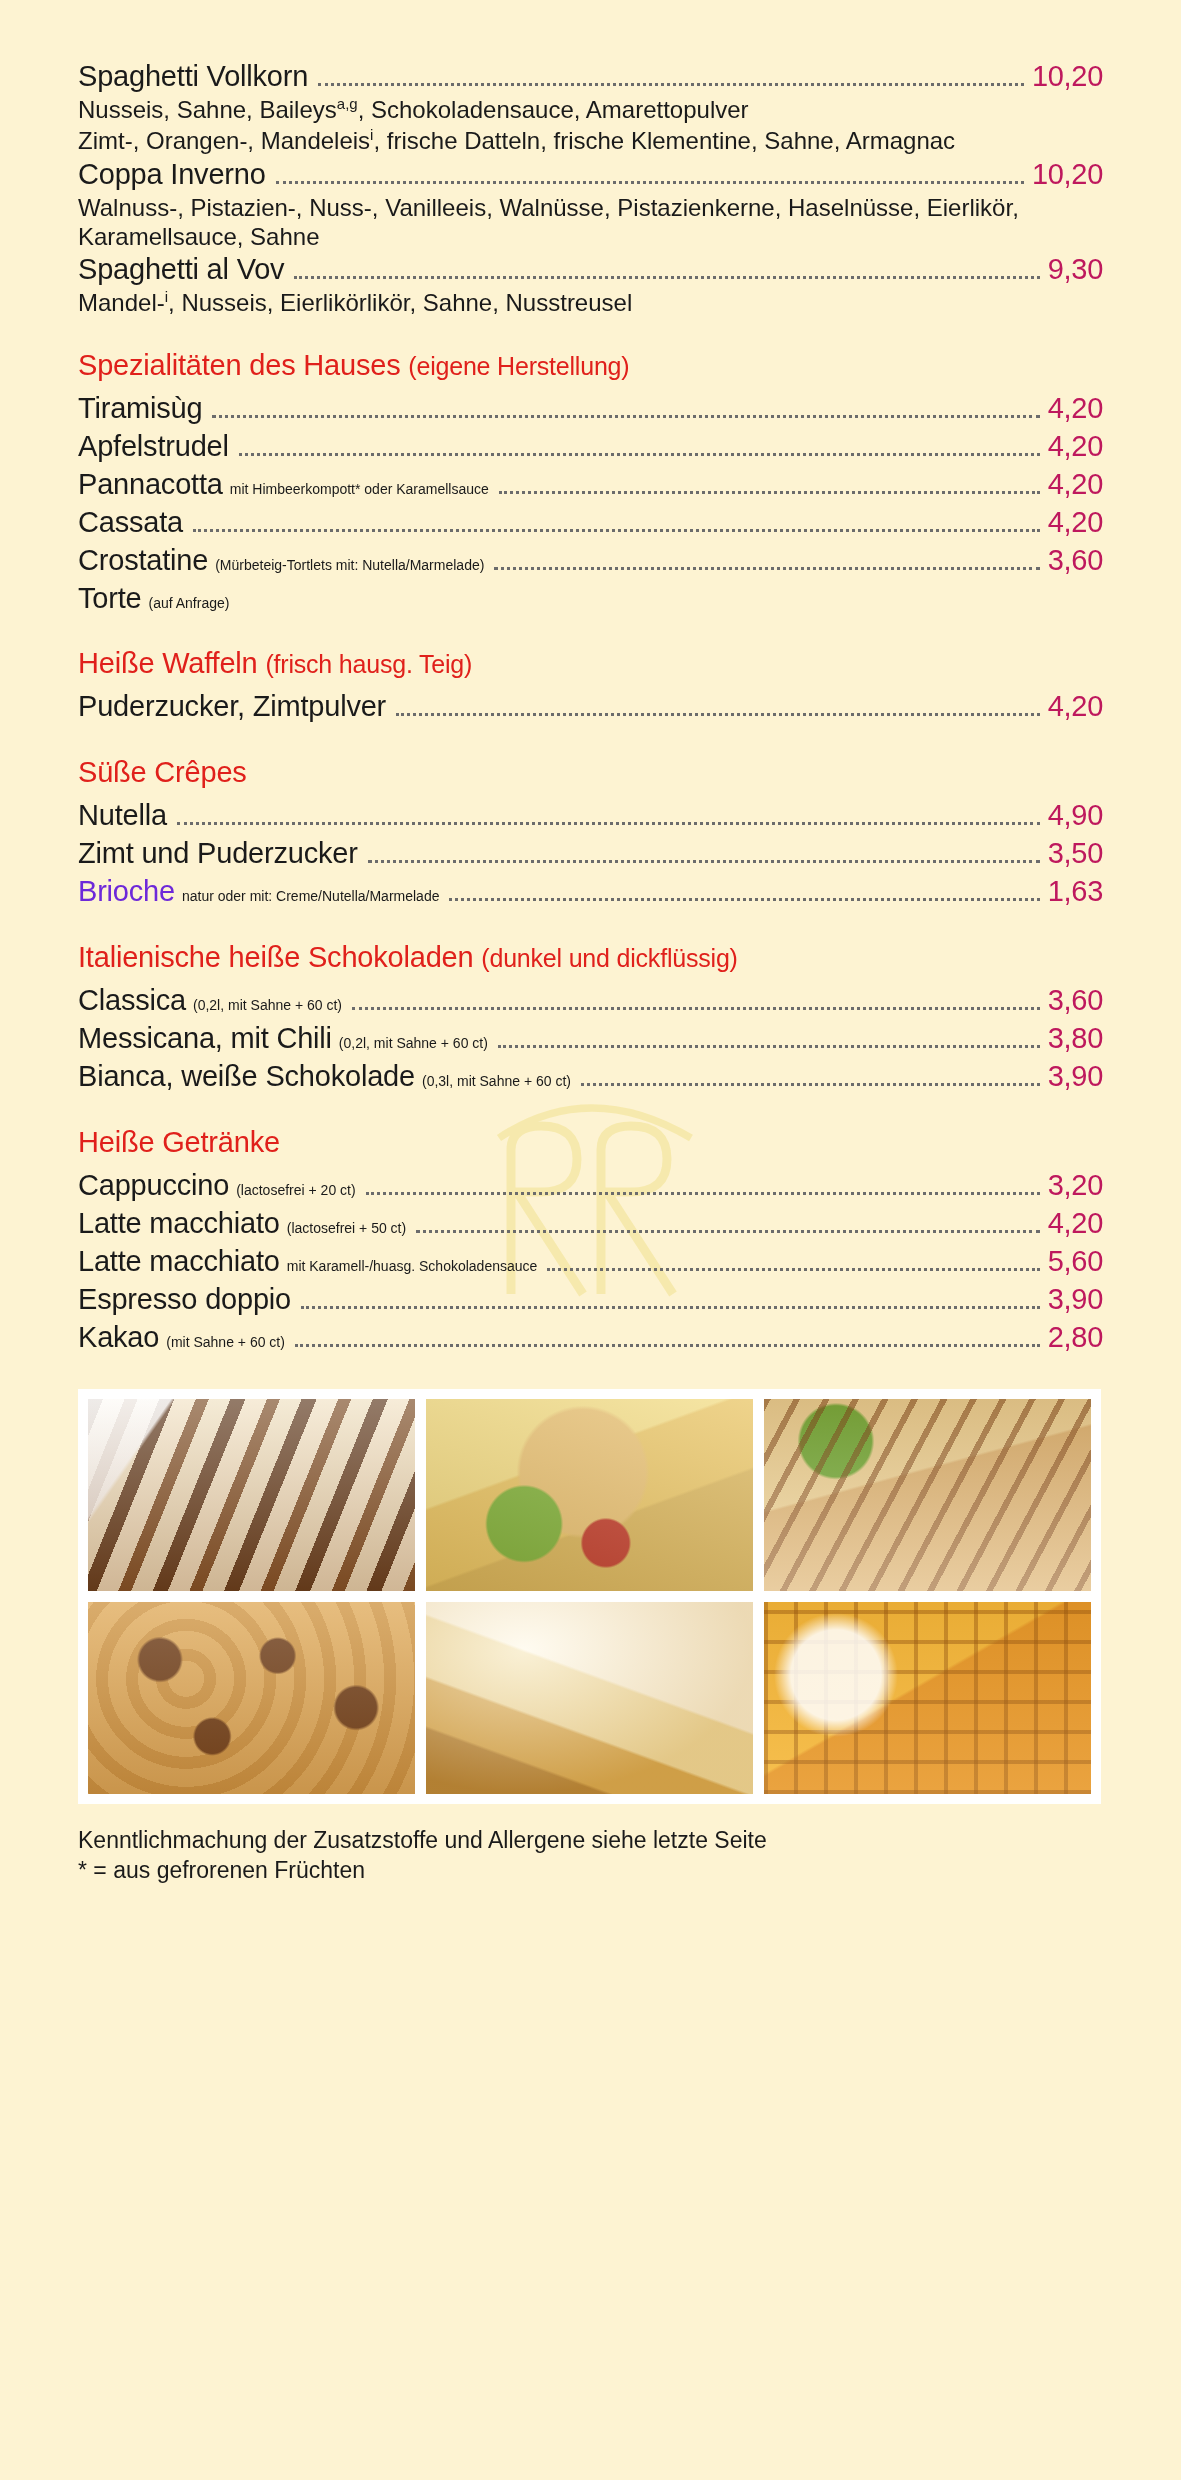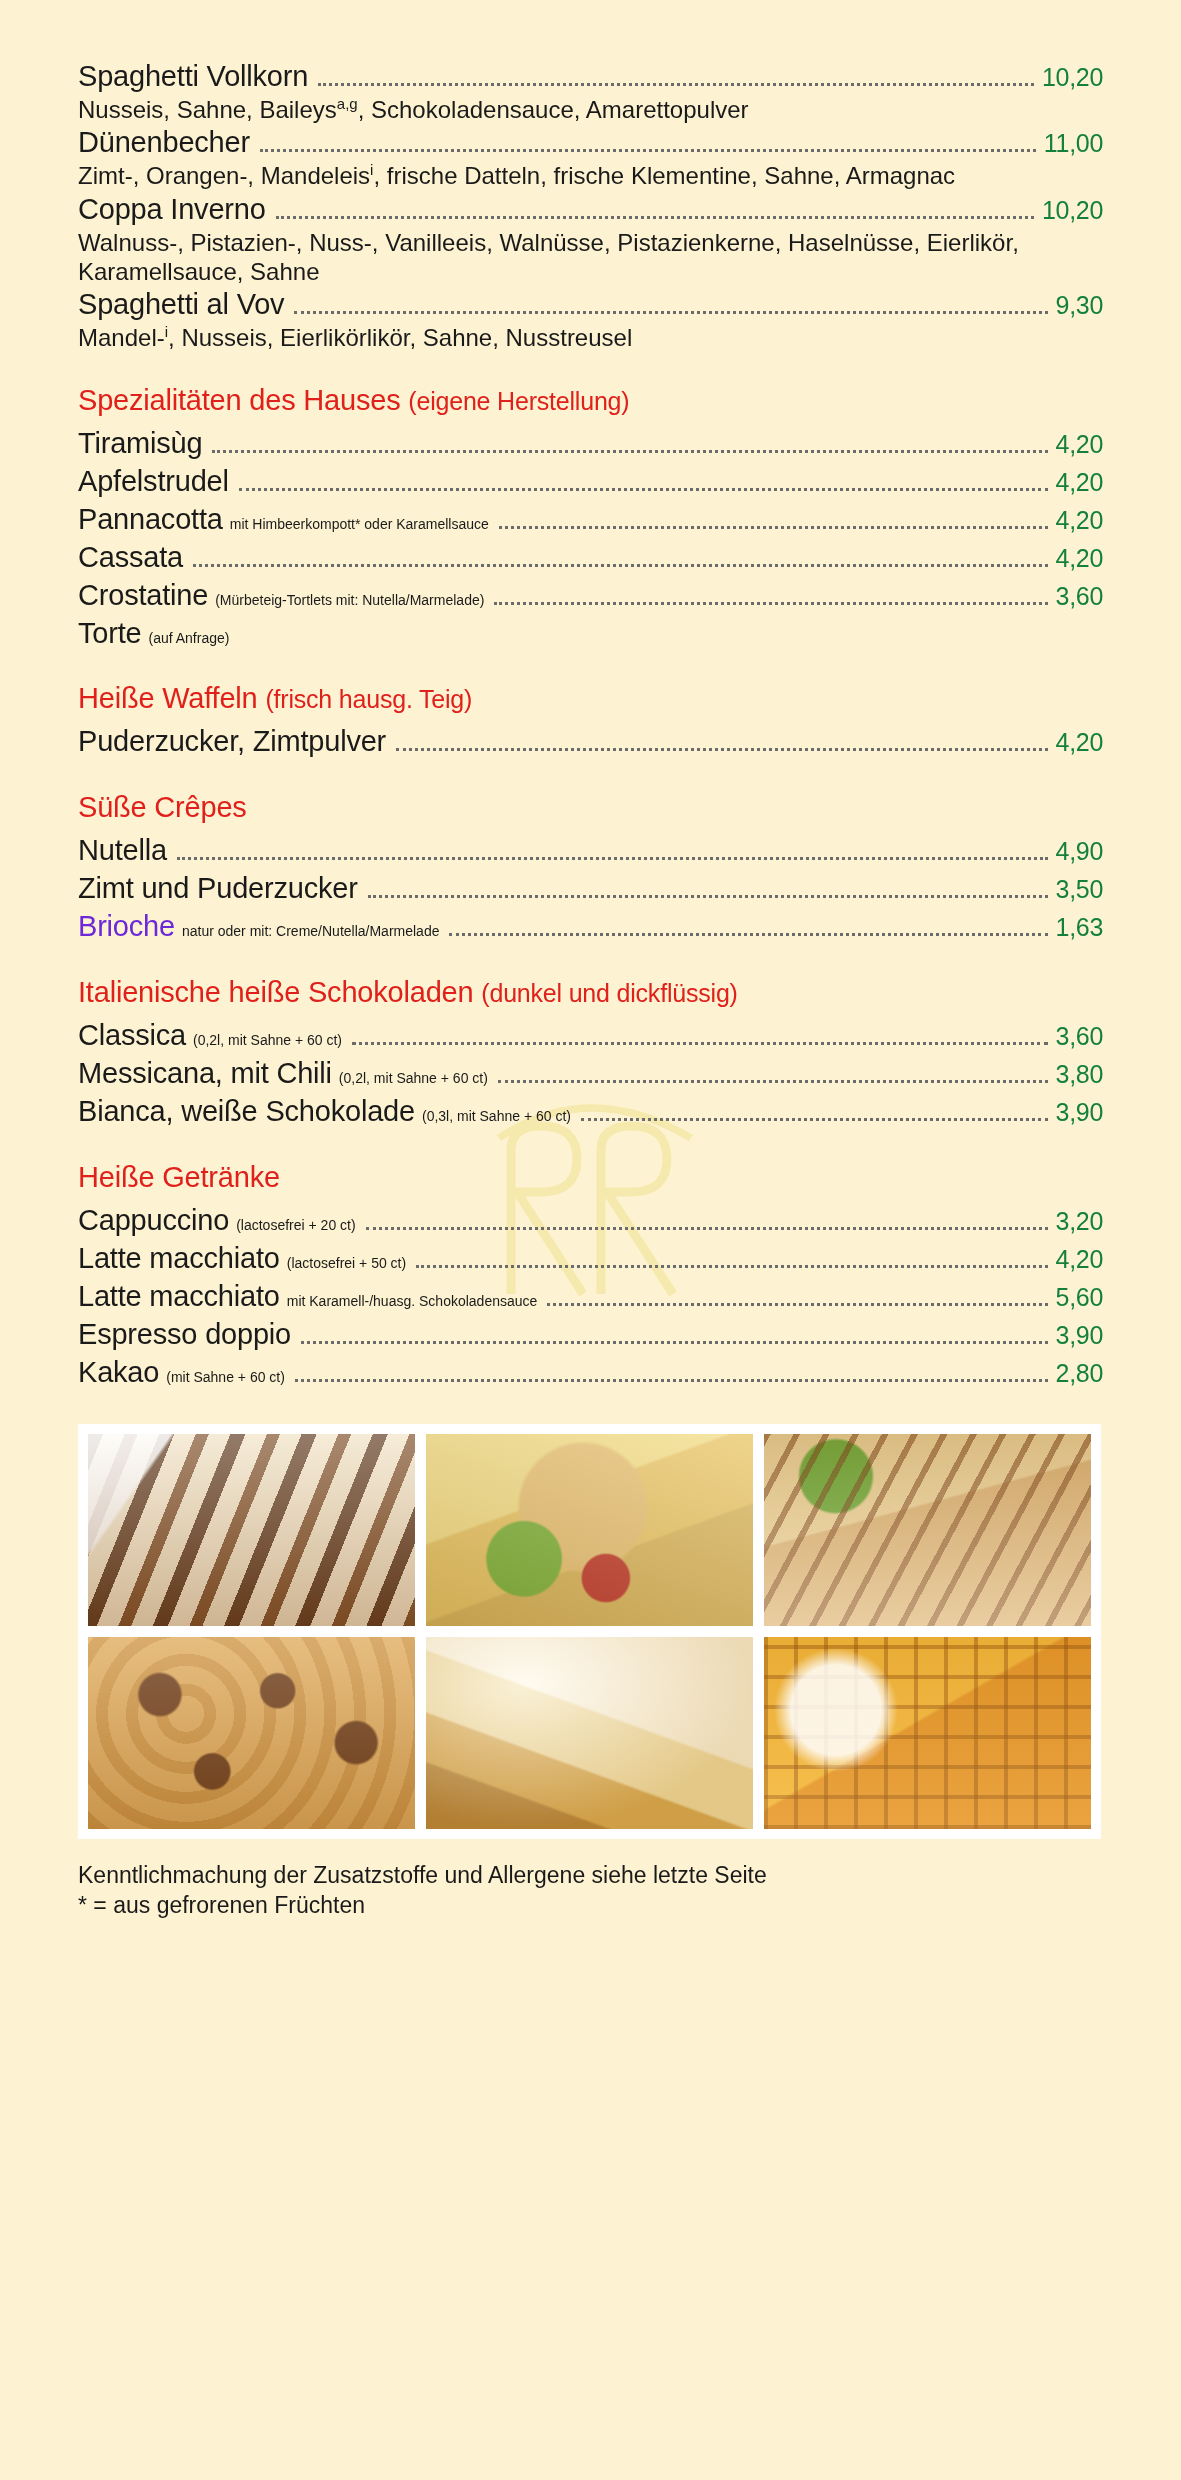--- a/index.html
+++ b/index.html
@@ -58,22 +58,22 @@
     margin-left: 7px;
   }
   .leader {
     flex: 1 1 auto;
     border-bottom: 3px dotted #6b6b6b;
     margin: 0 8px 8px 10px;
     min-width: 12px;
     height: 0;
   }
   .price {
-    font-size: 25px;
-    color: #15803d;
+    font-size: 29px;
+    color: #be185d;
     white-space: nowrap;
     letter-spacing: -0.3px;
   }
   .desc {
     font-size: 24px;
     color: #1a1a1a;
     line-height: 1.22;
     margin: 1px 0 0 0;
     max-width: 1010px;
   }
@@ -221,25 +221,20 @@
     <div class="entry">
       <div class="row">
         <span class="name">Spaghetti Vollkorn</span>
         <span class="leader"></span>
         <span class="price">10,20</span>
       </div>
       <div class="desc"><span>Nusseis, Sahne, Baileys</span><span class="sup">a,g</span><span>, Schokoladensauce, Amarettopulver</span></div>
     </div>
 
     <div class="entry">
-      <div class="row">
-        <span class="name">Dünenbecher</span>
-        <span class="leader"></span>
-        <span class="price">11,00</span>
-      </div>
       <div class="desc"><span>Zimt-, Orangen-, Mandeleis</span><span class="sup">i</span><span>, frische Datteln, frische Klementine, Sahne, Armagnac</span></div>
     </div>
 
     <div class="entry">
       <div class="row">
         <span class="name">Coppa Inverno</span>
         <span class="leader"></span>
         <span class="price">10,20</span>
       </div>
       <div class="desc"><span>Walnuss-, Pistazien-, Nuss-, Vanilleeis, Walnüsse, Pistazienkerne, Haselnüsse, Eierlikör, Karamellsauce, Sahne</span></div>

